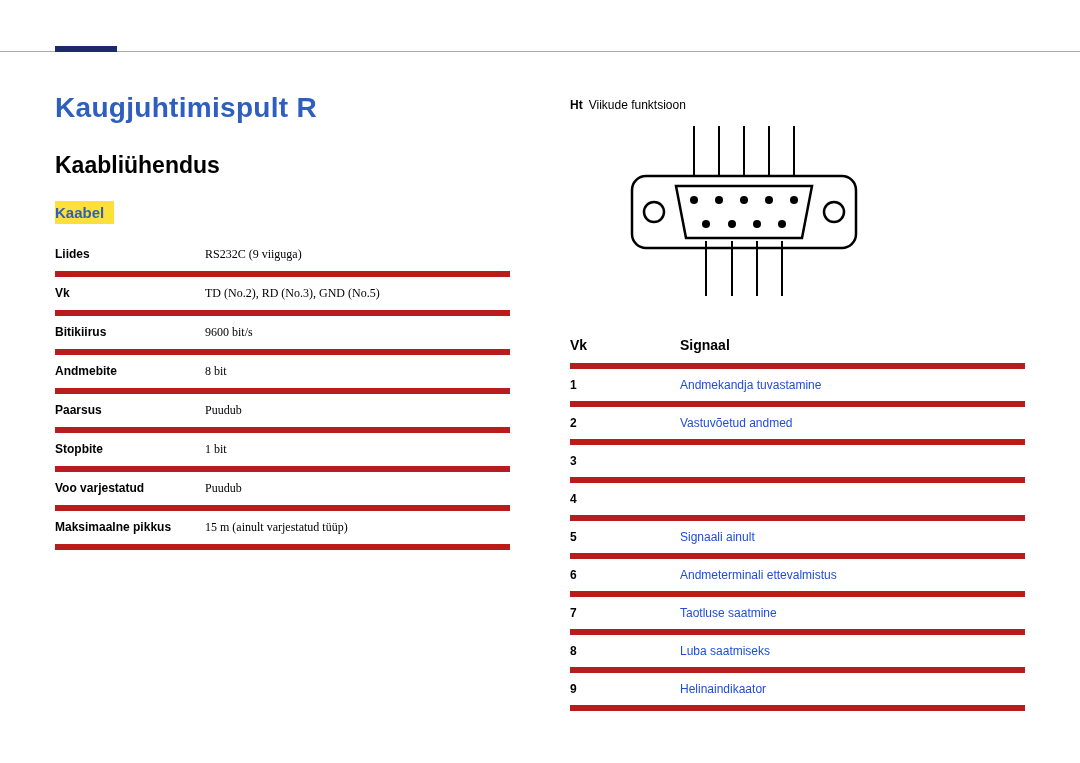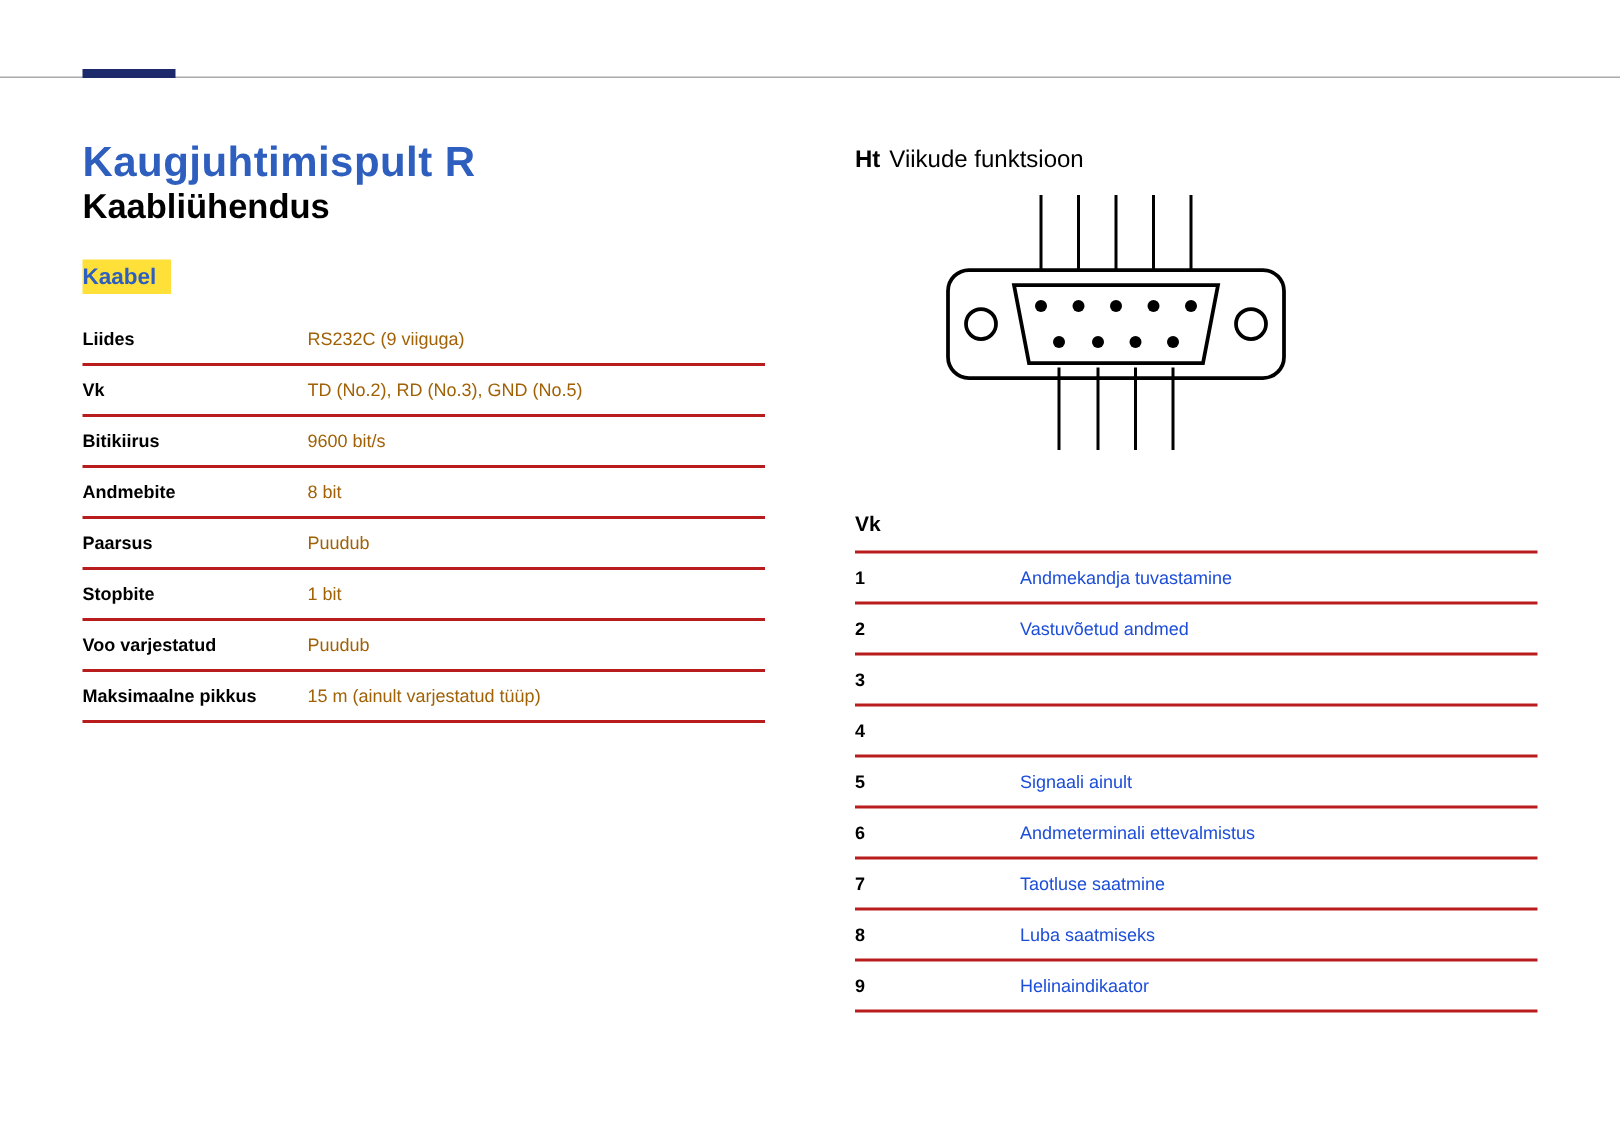--- a/index.html
+++ b/index.html
@@ -30,58 +30,60 @@
     padding: 40px 55px 0 55px;
     gap: 60px;
   }
   .col {
     flex: 1;
   }
   h1.main-title {
     color: #2e5fbf;
     font-size: 28px;
     font-weight: bold;
+    margin-bottom: 28px;
     letter-spacing: 0.3px;
   }
   h2.section-title {
     font-size: 23px;
     font-weight: bold;
     margin-bottom: 22px;
   }
   .cable-hl {
     display: inline-block;
     background: #ffe039;
     color: #2e5fbf;
     font-weight: bold;
     font-size: 15px;
     padding: 3px 10px 3px 0;
     margin-bottom: 14px;
     text-align: right;
   }
   .spec-row, .pin-row, .pin-head {
     display: flex;
-    border-bottom: 2px solid #b91c1c;
+    border-bottom: 6px solid #b91c1c;
     padding: 9px 0;
     font-size: 12px;
   }
   .spec-row .lbl {
     width: 150px;
     font-weight: bold;
   }
   .spec-row .val {
     flex: 1;
-    color: #a16207;
+    color: #000000;
+    font-family: Liberation Serif, serif;
   }
   .col-right {
     padding-top: 6px;
   }
   .hdr-line {
     display: flex;
     gap: 6px;
-    font-size: 16px;
+    font-size: 12px;
     margin-bottom: 14px;
   }
   .hdr-line .hb { font-weight: bold; }
   .connector {
     margin: 0 0 28px 42px;
   }
   .pin-head {
     font-weight: bold;
     font-size: 14px;
     padding: 10px 0;
@@ -180,20 +182,21 @@
           <line x1="94" y1="115" x2="94" y2="170"></line>
           <line x1="120" y1="115" x2="120" y2="170"></line>
           <line x1="145" y1="115" x2="145" y2="170"></line>
           <line x1="170" y1="115" x2="170" y2="170"></line>
         </g>
       </svg>
     </div>
 
     <div class="pin-head">
       <div class="cn">Vk</div>
+      <div class="cs">Signaal</div>
     </div>
 
     <div class="pin-row">
       <div class="cn">1</div>
       <div class="cs">Andmekandja tuvastamine</div>
     </div>
     <div class="pin-row">
       <div class="cn">2</div>
       <div class="cs">Vastuvõetud andmed</div>
     </div>

